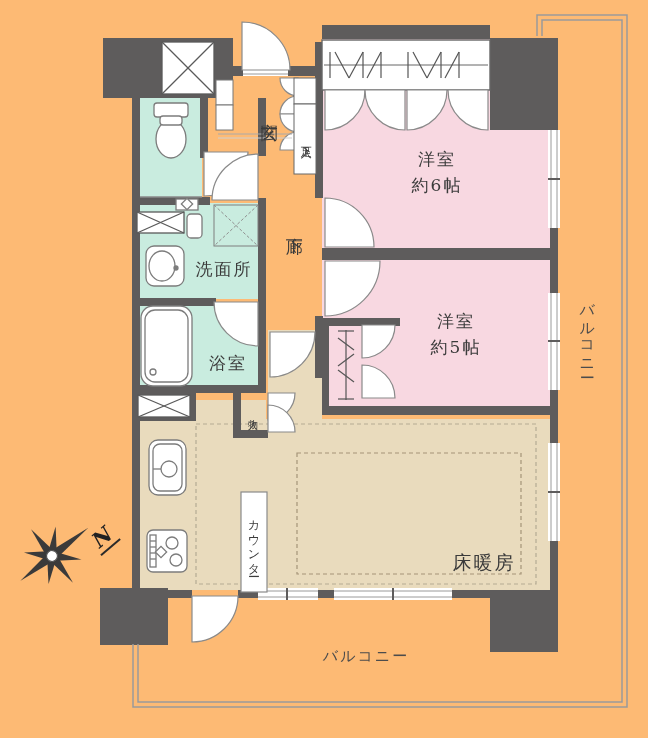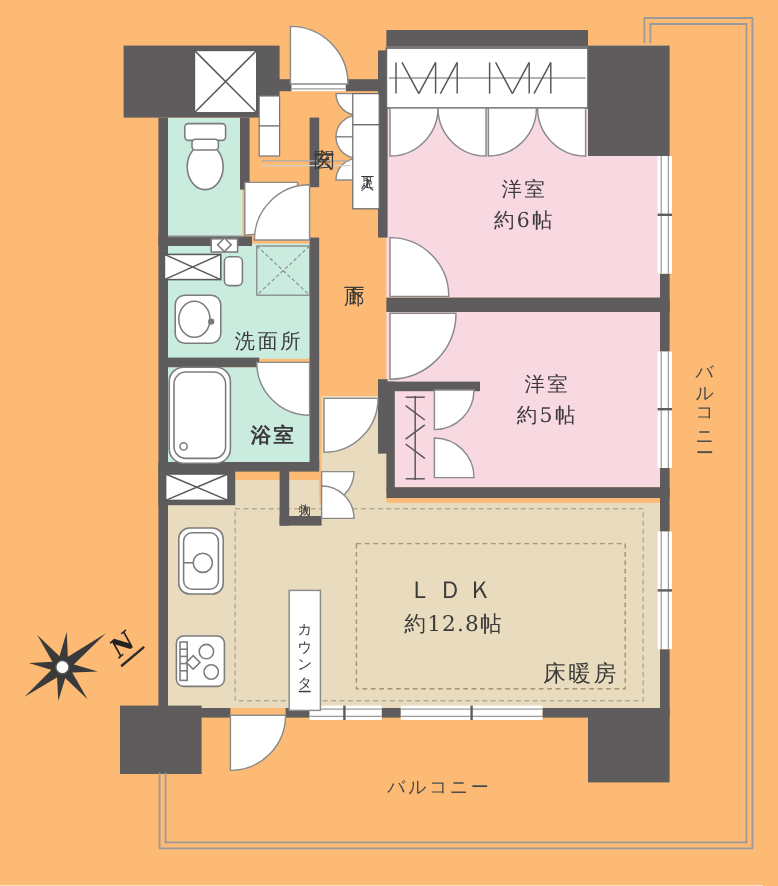--- a/index.html
+++ b/index.html
@@ -243,40 +243,36 @@
 <div class="lbl s17" style="left:437px;top:172px;">
   <span class="rm">洋室</span>
   <span class="rm">約6帖</span>
 </div>
 
 <div class="lbl s17" style="left:456px;top:334px;">
   <span class="rm">洋室</span>
   <span class="rm">約5帖</span>
 </div>
 
-<div class="lbl" style="left:378px;top:505px;">
-  <span class="ldk1">ＬＤＫ</span>
-  <span class="ldk2">約12.8帖</span>
+
+<div class="lbl s16" style="left:484px;top:562px;">床暖房</div>
+
+<div class="lbl v s17" style="left:269px;top:112px;">玄関</div>
+
+<div class="lbl v s11" style="left:305px;top:138px;">下足入</div>
+
+<div class="lbl v s17" style="left:294px;top:226px;">廊下</div>
+
+<div class="lbl s17" style="left:224px;top:270px;">洗面所</div>
+
+<div class="lbl s17" style="left:228px;top:364px;">浴室</div>
+
+<div class="lbl v s10" style="left:253px;top:412px;">物入</div>
+
+<div class="lbl v s12" style="left:254px;top:541px;">カウンター</div>
+
+<div class="lbl v s15" style="left:587px;top:332px;">バルコニー</div>
+
+<div class="lbl s15" style="left:366px;top:656px;">バルコニー</div>
+
+<div class="north">N</div>
+
 </div>
 
-<div class="lbl s16" style="left:484px;top:562px;">床暖房</div>
-
-<div class="lbl v s17" style="left:269px;top:112px;">玄関</div>
-
-<div class="lbl v s11" style="left:305px;top:138px;">下足入</div>
-
-<div class="lbl v s17" style="left:294px;top:226px;">廊下</div>
-
-<div class="lbl s17" style="left:224px;top:286px;">洗面所</div>
-
-<div class="lbl s17" style="left:228px;top:364px;font-weight:bold;">浴室</div>
-
-<div class="lbl v s10" style="left:253px;top:412px;">物入</div>
-
-<div class="lbl v s12" style="left:254px;top:541px;">カウンター</div>
-
-<div class="lbl v s15" style="left:587px;top:332px;">バルコニー</div>
-
-<div class="lbl s15" style="left:366px;top:656px;">バルコニー</div>
-
-<div class="north">N</div>
-
-</div>
-
 </body></html>

